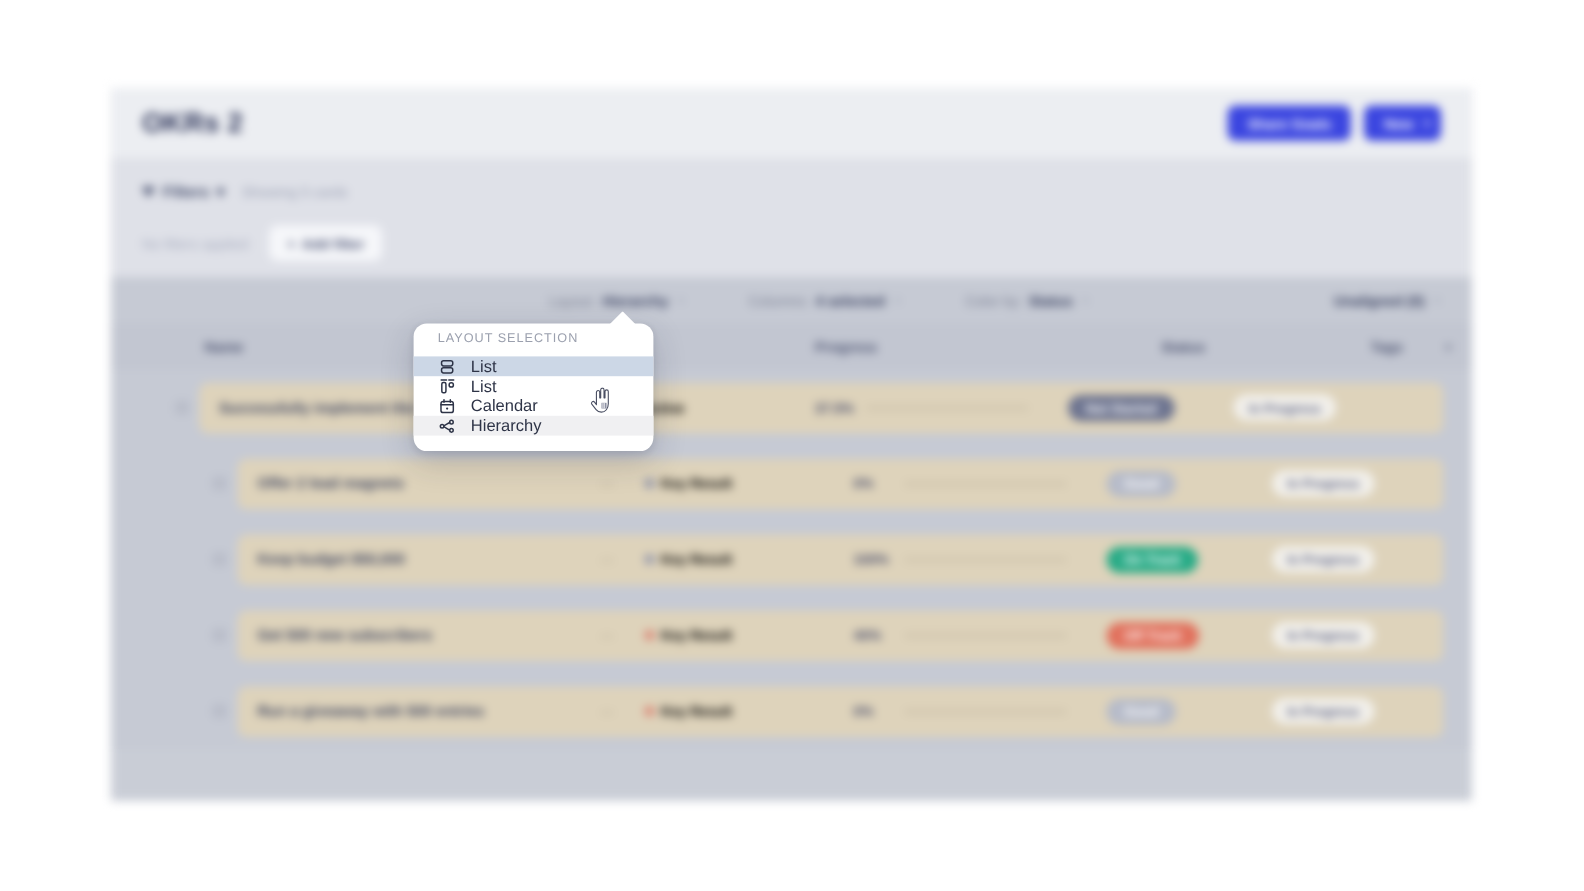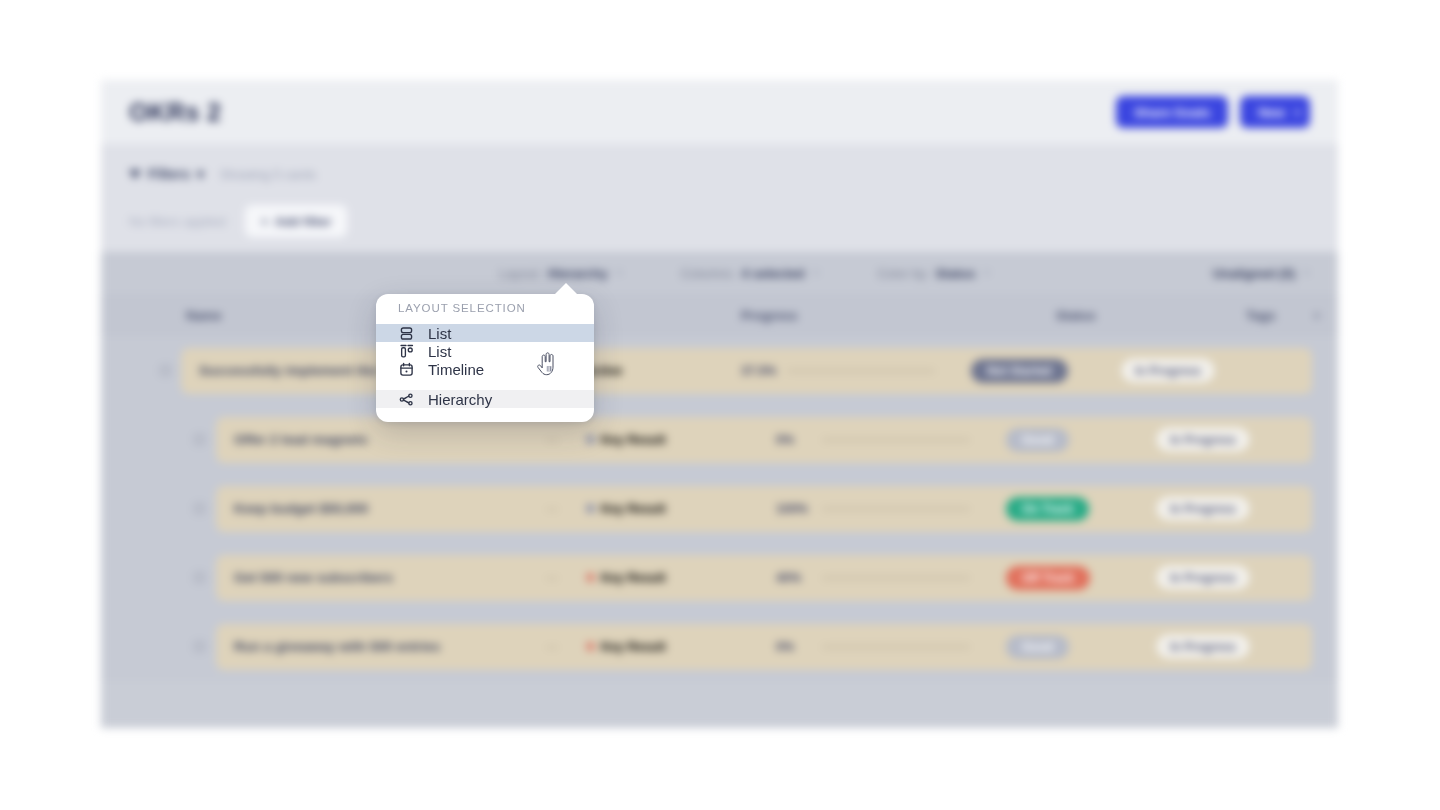--- a/index.html
+++ b/index.html
@@ -187,21 +187,21 @@
     font-size: 11.5px; font-weight: normal; letter-spacing: .9px;
     color: #9ba0ae; padding: 8px 0 10px 22px;
   }
   .menu-item {
     height: 18px;
     display: flex; align-items: center; gap: 13px;
     padding-left: 22px;
     font-size: 15px; color: #2e3447; font-weight: normal;
   }
   .menu-item.selected { background: #ccd7e6; }
-  .menu-item.hoverish { background: #f0f0f2; margin-top: 12px; }
+  .menu-item.hoverish { background: #f0f0f2; }
   .menu-icon {
     width: 17px; height: 17px;
     display: flex; align-items: center; justify-content: center;
     flex: 0 0 17px;
   }
   .menu-icon svg { display: block; }
   #cursor-hand {
     position: absolute; left: 160px; top: 58px;
     width: 20px; height: 24px; z-index: 60;
   }
@@ -389,21 +389,21 @@
       <div class="menu-item">
         <span class="menu-icon">
           <svg width="17" height="17" viewBox="0 0 20 20" fill="none" stroke="#2e3447" stroke-width="1.6" stroke-linecap="round" stroke-linejoin="round">
             <rect x="3.4" y="4.6" width="13.2" height="12" rx="2.4"></rect>
             <line x1="6.6" y1="2.8" x2="6.6" y2="5.6"></line>
             <line x1="13.4" y1="2.8" x2="13.4" y2="5.6"></line>
             <line x1="3.4" y1="8.3" x2="16.6" y2="8.3"></line>
             <circle cx="10" cy="12.3" r="1.2" fill="#2e3447" stroke="none"></circle>
           </svg>
         </span>
-        <span>Timeline</span>
+        <span>Calendar</span>
       </div>
       <div class="menu-item hoverish">
         <span class="menu-icon">
           <svg width="17" height="17" viewBox="0 0 20 20" fill="none" stroke="#2e3447" stroke-width="1.6" stroke-linecap="round" stroke-linejoin="round">
             <circle cx="4.6" cy="10" r="1.9"></circle>
             <circle cx="14.6" cy="5.6" r="1.9"></circle>
             <circle cx="14.6" cy="14.4" r="1.9"></circle>
             <path d="M6.5 9.4C8.6 8.6 10 7.3 12.7 6"></path>
             <path d="M6.5 10.7C8.6 11.5 10 12.8 12.7 14"></path>
           </svg>

